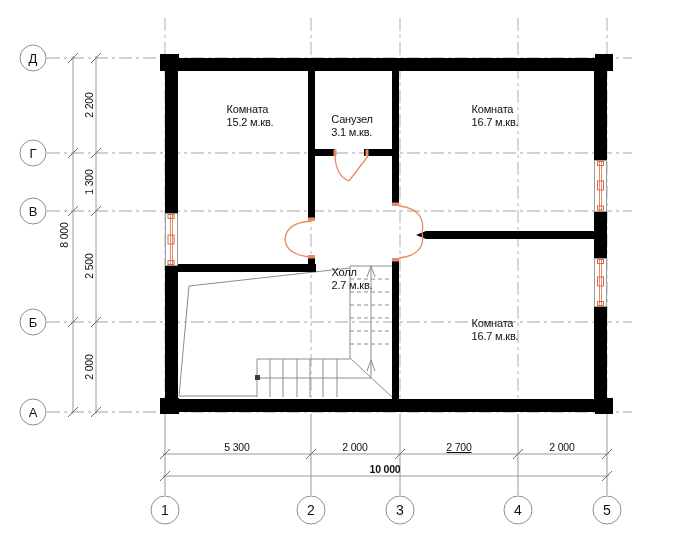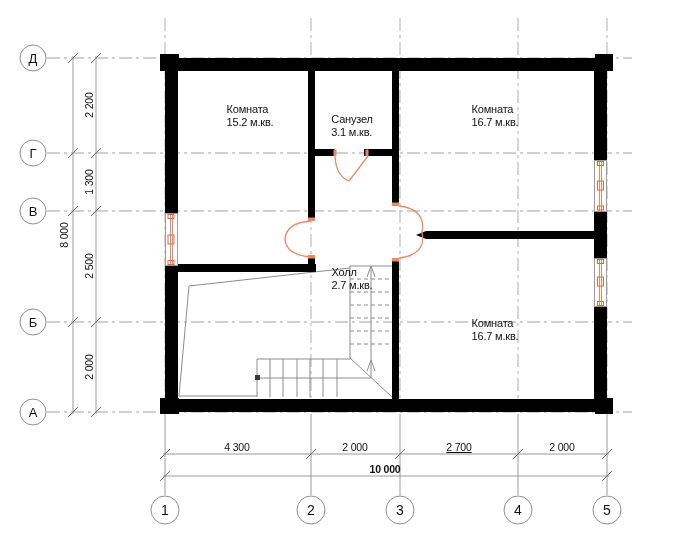--- a/index.html
+++ b/index.html
@@ -202,21 +202,21 @@
     <div>Комната</div>
     <div>16.7 м.кв.</div>
   </div>
 
   <div class="dim-label vert" style="left:89px;top:105px;">2 200</div>
   <div class="dim-label vert" style="left:89px;top:182px;">1 300</div>
   <div class="dim-label vert" style="left:89px;top:266px;">2 500</div>
   <div class="dim-label vert" style="left:89px;top:367px;">2 000</div>
   <div class="dim-label vert" style="left:64px;top:235px;">8 000</div>
 
-  <div class="dim-label" style="left:237px;top:442px;">4 300</div>
+  <div class="dim-label" style="left:237px;top:442px;">5 300</div>
   <div class="dim-label" style="left:355px;top:442px;">2 000</div>
   <div class="dim-label" style="left:459px;top:442px;text-decoration:underline;">2 700</div>
   <div class="dim-label" style="left:562px;top:442px;">2 000</div>
   <div class="dim-label" style="left:385px;top:464px;font-weight:bold;">10 000</div>
 
   <div class="axis-circle row" style="left:33px;top:58px;">Д</div>
   <div class="axis-circle row" style="left:33px;top:153px;">Г</div>
   <div class="axis-circle row" style="left:33px;top:211px;">В</div>
   <div class="axis-circle row" style="left:33px;top:322px;">Б</div>
   <div class="axis-circle row" style="left:33px;top:412px;">А</div>

